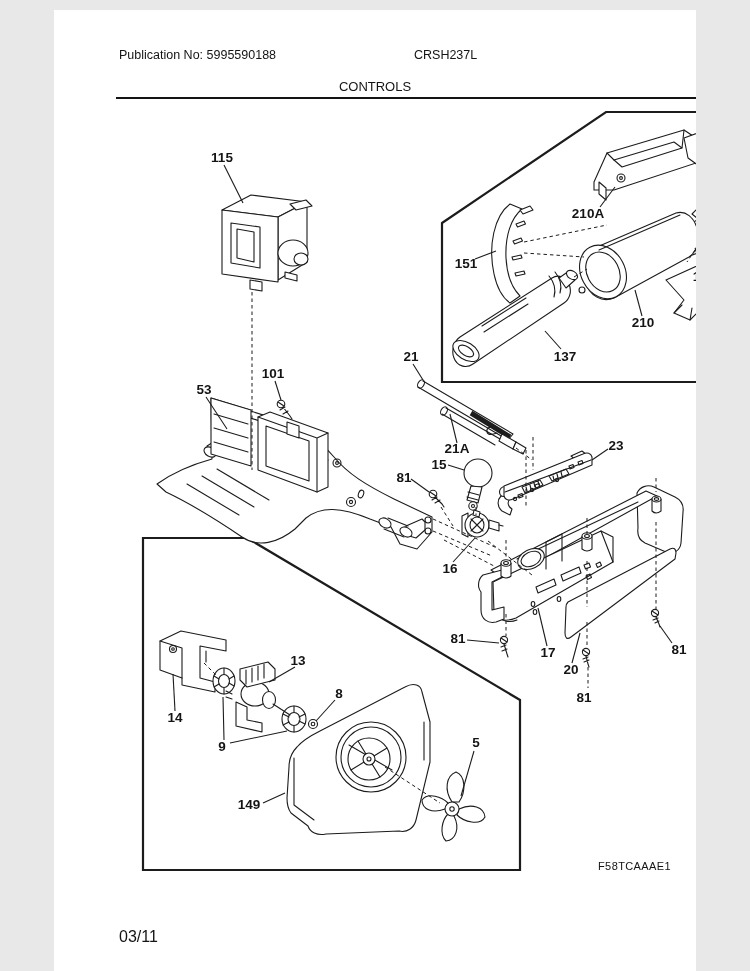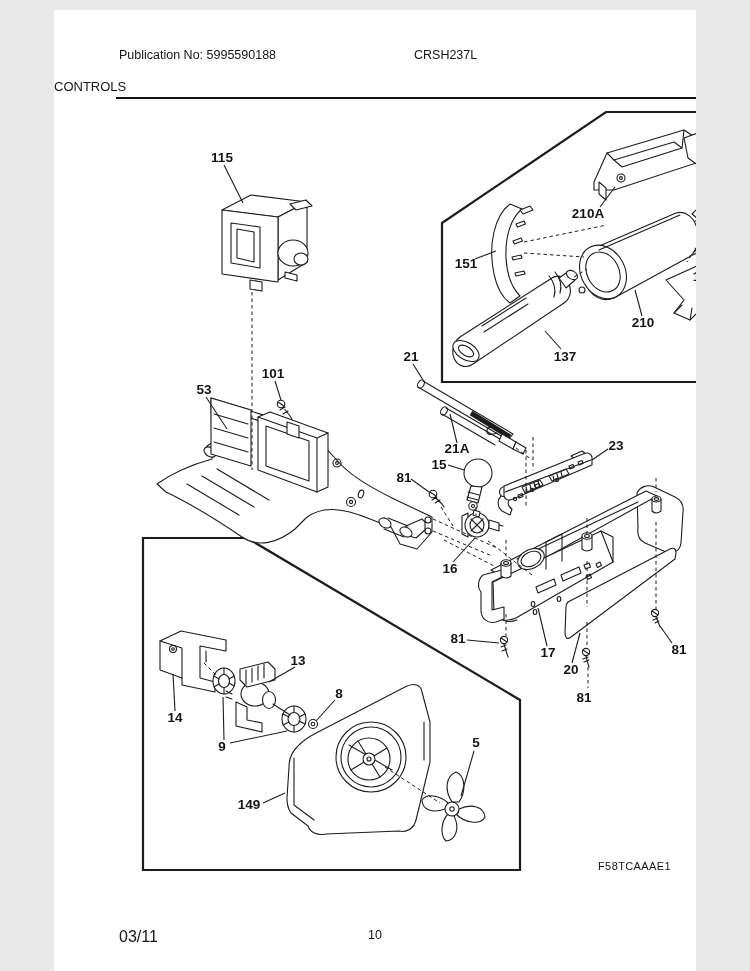--- a/index.html
+++ b/index.html
@@ -1,20 +1,20 @@
 <!DOCTYPE html>
 <html><head>
 <meta charset="utf-8">
 <style>
   html,body{margin:0;padding:0;background:#e8e8e8;}
   .page{position:relative;width:642px;height:971px;margin:10px auto;background:#ffffff;
         font-family:"Liberation Sans",sans-serif;color:#141414;overflow:hidden;}
   .hdr-pub{position:absolute;left:65px;top:38px;font-size:12.5px;}
   .hdr-model{position:absolute;left:360px;top:38px;font-size:12.5px;}
-  .hdr-title{position:absolute;left:0;right:0;top:69px;font-size:13px;}
+  .hdr-title{position:absolute;left:0;right:0;top:69px;text-align:center;font-size:13px;}
   .hdr-rule{position:absolute;left:62px;top:87px;width:626px;height:2px;background:#141414;}
   .ftr-date{position:absolute;left:65px;top:918px;font-size:16px;}
   .ftr-page{position:absolute;left:0;right:0;top:918px;text-align:center;font-size:12.5px;}
   .diag-code{position:absolute;left:544px;top:850px;font-size:11px;letter-spacing:.4px;}
   svg.art{position:absolute;left:0;top:0;}
   .ln{fill:none;stroke:#1c1c1c;stroke-width:1.1;stroke-linecap:round;stroke-linejoin:round;}
   .fw{fill:#ffffff;stroke:#1c1c1c;stroke-width:1.1;stroke-linejoin:round;}
   .dash{fill:none;stroke:#1c1c1c;stroke-width:1;stroke-dasharray:3.5 3;}
   .thick{fill:none;stroke:#1c1c1c;stroke-width:5;}
   .box{fill:none;stroke:#1c1c1c;stroke-width:2.2;stroke-linejoin:miter;}
@@ -350,14 +350,13 @@
       <text class="plabel" x="168" y="741" text-anchor="middle">9</text>
       <text class="plabel" x="244" y="655" text-anchor="middle">13</text>
       <text class="plabel" x="285" y="688" text-anchor="middle">8</text>
       <text class="plabel" x="195" y="799" text-anchor="middle">149</text>
       <text class="plabel" x="422" y="737" text-anchor="middle">5</text>
     </g>
   </svg>
 
   <div class="diag-code">F58TCAAAE1</div>
   <div class="ftr-date">03/11</div>
-  <div class="ftr-page">10</div>
 </div>
 
 </body></html>

